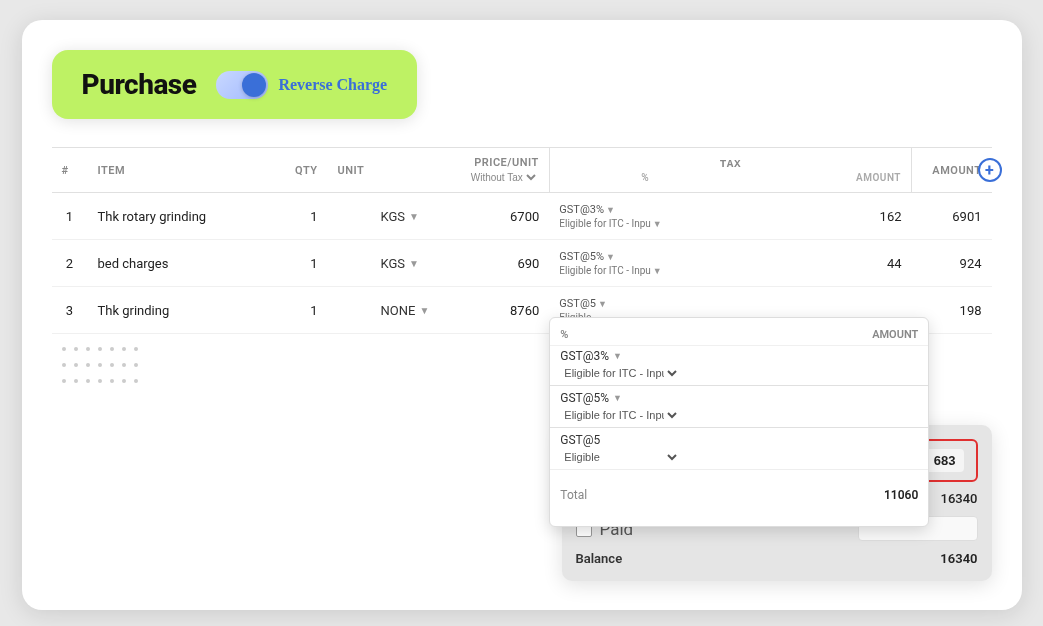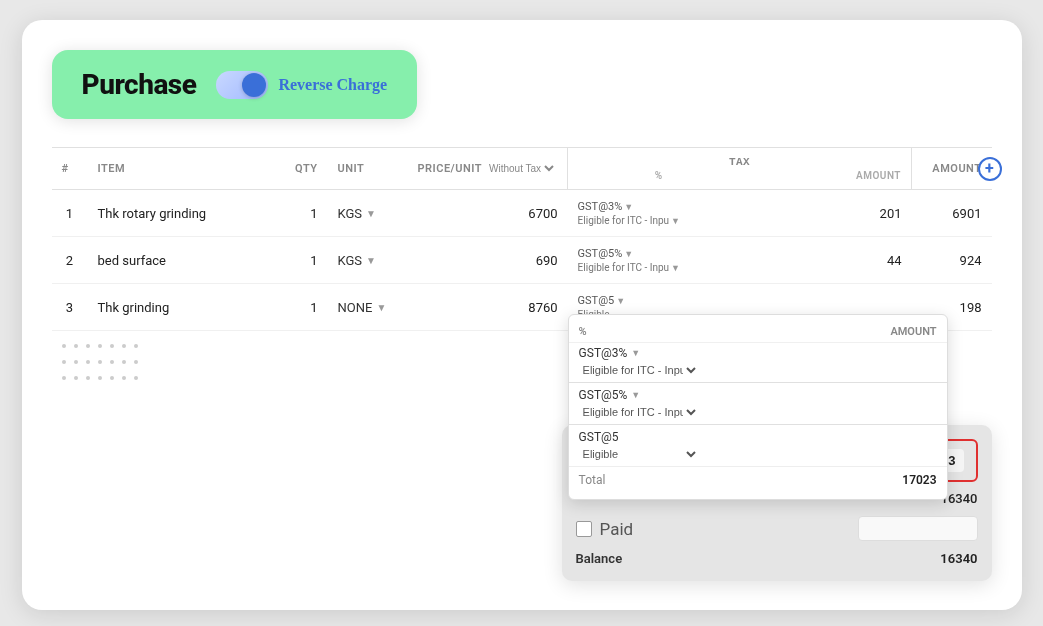--- a/index.html
+++ b/index.html
@@ -18,21 +18,21 @@
       border-radius: 20px;
       width: 1000px;
       min-height: 590px;
       padding: 30px;
       position: relative;
       box-shadow: 0 4px 24px rgba(0,0,0,0.12);
     }
 
     
     .purchase-header-card {
-      background: #86efac;
+      background: #bef264;
       border-radius: 16px;
       box-shadow: 0 2px 16px rgba(0,0,0,0.12);
       display: inline-flex;
       align-items: center;
       padding: 18px 30px;
       gap: 20px;
       margin-bottom: 28px;
     }
 
     .purchase-title {
@@ -140,20 +140,21 @@
 
     .unit-cell {
       display: flex;
       align-items: center;
       gap: 4px;
     }
 
     .unit-text {
       font-size: 13px;
       color: #333;
+      margin-left: 43px;
     }
 
     .dropdown-arrow {
       color: #999;
       font-size: 10px;
     }
 
     
     .tax-cell {
       position: relative;
@@ -346,21 +347,21 @@
     .dot {
       width: 4px;
       height: 4px;
       border-radius: 50%;
       background: #ccc;
     }
 
     
     .price-header-inner {
       display: flex;
-      flex-direction: row;
+      flex-direction: column;
       gap: 2px;
     }
 
     .price-header-top {
       font-size: 11px;
       color: #888;
       font-weight: 600;
       text-align: right;
       text-transform: uppercase;
     }
@@ -379,21 +380,21 @@
       border: none;
       border-top: 1px solid #e0e0e0;
       margin: 2px 0;
     }
 
     
     .total-row-dropdown {
       display: flex;
       justify-content: space-between;
       align-items: center;
-      padding: 6px 10px;
+      padding: 18px 10px;
       font-size: 12px;
       border-top: 1px solid #eee;
       margin-top: 2px;
     }
 
     .total-label-d {
       color: #888;
     }
 
     .total-value-d {
@@ -462,27 +463,27 @@
         <td style="font-size:11px; color:#555; position:relative;" class="tax-cell">
           <div style="display:flex; align-items:center; gap:2px;">
             <span>GST@3%</span>
             <span style="font-size:9px; color:#999;">▼</span>
           </div>
           <div style="display:flex; align-items:center; gap:2px; margin-top:2px;">
             <span style="font-size:10px; color:#777;">Eligible for ITC - Inpu</span>
             <span style="font-size:9px; color:#999;">▼</span>
           </div>
         </td>
-        <td class="right">201</td>
+        <td class="right">162</td>
         <td class="right">6901</td>
       </tr>
 
       <tr>
         <td class="center">2</td>
-        <td>bed surface</td>
+        <td>bed charges</td>
         <td class="right">1</td>
         <td>
           <div class="unit-cell">
             <span class="unit-text">KGS</span>
             <span class="dropdown-arrow">▼</span>
           </div>
         </td>
         <td class="right">690</td>
         <td style="font-size:11px; color:#555; position:relative;" class="tax-cell">
           <div style="display:flex; align-items:center; gap:2px;">
@@ -559,21 +560,21 @@
               <span class="tax-amount-val"></span>
             </div>
             <div class="tax-dropdown-row" style="padding-top:0;">
               <select class="tax-select">
                 <option>Eligible</option>
               </select>
             </div>
 
             <div class="total-row-dropdown">
               <span class="total-label-d">Total</span>
-              <span class="total-value-d">17023</span>
+              <span class="total-value-d">11060</span>
             </div>
           </div>
         </td>
         <td class="right"></td>
         <td class="right">198</td>
       </tr>
     </tbody>
   </table>
 
   

